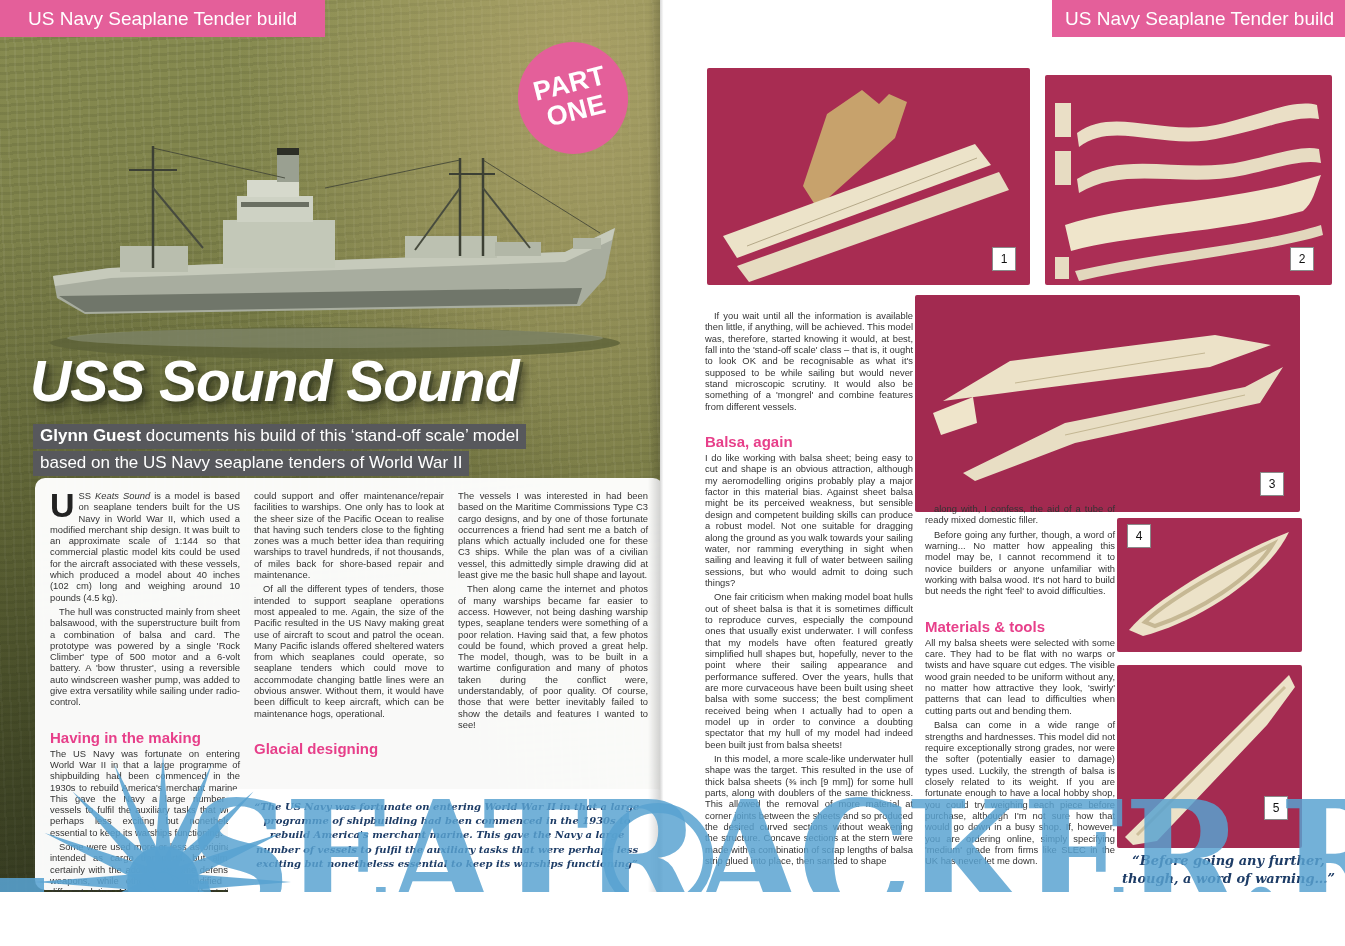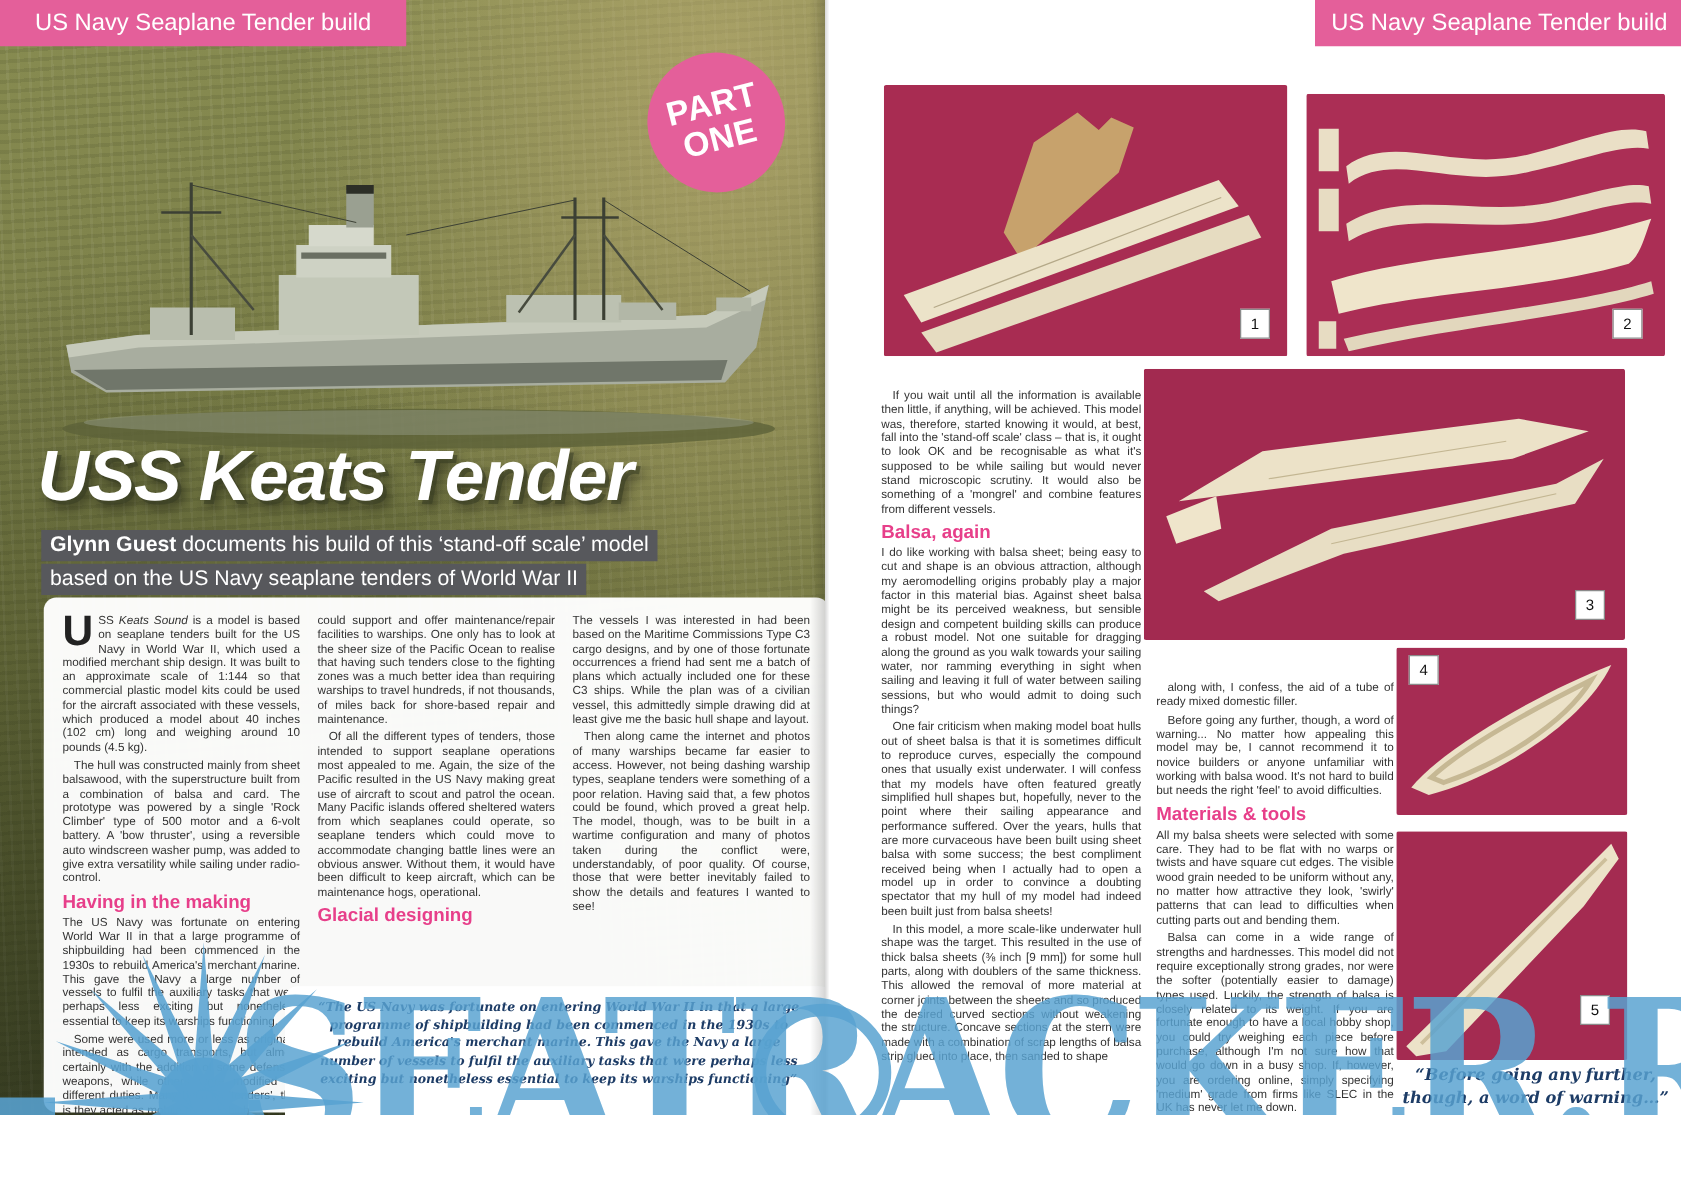--- a/index.html
+++ b/index.html
@@ -28,21 +28,21 @@
           text-shadow:3px 3px 0 rgba(55,60,35,.55), 5px 6px 9px rgba(0,0,0,.45);}
   .byline{position:absolute;left:33px;top:424px;font-size:17px;color:#fff;line-height:1.3;}
   .byline span.bg{background:#57585c;padding:1px 7px 2px 7px;display:inline-block;margin-bottom:2px;}
   .byline b{font-weight:bold;}
   .panel{position:absolute;left:35px;top:478px;width:628px;height:412px;background:rgba(255,255,255,.97);
          border-radius:10px;padding:12px 15px;box-sizing:border-box;display:flex;gap:14px;}
   .col{flex:1 1 0;font-size:9.4px;line-height:11.3px;color:#333;text-align:justify;}
   .para{margin:0 0 3px 0;text-indent:9px;}
   .col .para:first-child{text-indent:0;}
   .col .custom-first + .para{text-indent:9px;}
-  .sec-heading{margin:6px 0 2px 0;color:#e73f8a;font-size:15px;line-height:16px;font-weight:bold;text-align:left;text-indent:0;}
+  .sec-heading{margin:22px 0 2px 0;color:#e73f8a;font-size:15px;line-height:16px;font-weight:bold;text-align:left;text-indent:0;}
   .sec-heading + .para{text-indent:0;}
   .custom-first{margin:0 0 3px 0;}
   .dropcap{float:left;font-size:34px;line-height:27px;font-weight:bold;color:#222;padding:2px 4px 0 0;}
   .pull-quote{position:absolute;left:228px;top:789px;width:438px;min-height:112px;background:#fff;
          border-radius:10px;padding:11px 20px;box-sizing:border-box;text-align:center;
          font-family:"DejaVu Serif",serif;font-style:italic;font-weight:bold;font-size:10px;
          line-height:1.42;color:#1d3c66;}
   
   .page-right{position:absolute;left:660px;top:0;width:685px;height:946px;background:#fff;}
   .banner-right-pos{position:absolute;left:392px;top:0;width:293px;padding-left:13px;box-sizing:border-box;}
@@ -111,21 +111,21 @@
 
     <div class="banner banner-left">
       <span>US Navy Seaplane Tender build</span>
     </div>
 
     <div class="part-badge">
       <span>PART</span>
       <span>ONE</span>
     </div>
 
-    <div class="article-title">USS Keats Tender</div>
+    <div class="article-title">USS Sound Sound</div>
 
     <div class="byline">
       <span class="bg"><b>Glynn Guest</b><span> documents his build of this ‘stand-off scale’ model</span></span><br>
       <span class="bg">based on the US Navy seaplane tenders of World War II</span>
     </div>
 
     <div class="panel">
       <div class="col">
         <p class="custom-first"><span class="dropcap">U</span><span>SS </span><i>Keats Sound</i><span> is a model is based on seaplane tenders built for the US Navy in World War II, which used a modified merchant ship design. It was built to an approximate scale of 1:144 so that commercial plastic model kits could be used for the aircraft associated with these vessels, which produced a model about 40 inches (102 cm) long and weighing around 10 pounds (4.5 kg).</span></p>
         <p class="para">The hull was constructed mainly from sheet balsawood, with the superstructure built from a combination of balsa and card. The prototype was powered by a single 'Rock Climber' type of 500 motor and a 6-volt battery. A 'bow thruster', using a reversible auto windscreen washer pump, was added to give extra versatility while sailing under radio-control.</p>
@@ -211,21 +211,21 @@
       <div class="photo-num" style="right:14px;bottom:28px;">5</div>
     </div>
 
     <div class="rcol" style="left:45px;top:310px;width:208px;">
       <p class="para">If you wait until all the information is available then little, if anything, will be achieved. This model was, therefore, started knowing it would, at best, fall into the 'stand-off scale' class – that is, it ought to look OK and be recognisable as what it's supposed to be while sailing but would never stand microscopic scrutiny. It would also be something of a 'mongrel' and combine features from different vessels.</p>
         <h3 class="sec-heading">Balsa, again</h3>
         <p class="para">I do like working with balsa sheet; being easy to cut and shape is an obvious attraction, although my aeromodelling origins probably play a major factor in this material bias. Against sheet balsa might be its perceived weakness, but sensible design and competent building skills can produce a robust model. Not one suitable for dragging along the ground as you walk towards your sailing water, nor ramming everything in sight when sailing and leaving it full of water between sailing sessions, but who would admit to doing such things?</p>
         <p class="para">One fair criticism when making model boat hulls out of sheet balsa is that it is sometimes difficult to reproduce curves, especially the compound ones that usually exist underwater. I will confess that my models have often featured greatly simplified hull shapes but, hopefully, never to the point where their sailing appearance and performance suffered. Over the years, hulls that are more curvaceous have been built using sheet balsa with some success; the best compliment received being when I actually had to open a model up in order to convince a doubting spectator that my hull of my model had indeed been built just from balsa sheets!</p>
         <p class="para">In this model, a more scale-like underwater hull shape was the target. This resulted in the use of thick balsa sheets (⅜ inch [9 mm]) for some hull parts, along with doublers of the same thickness. This allowed the removal of more material at corner joints between the sheets and so produced the desired curved sections without weakening the structure. Concave sections at the stern were made with a combination of scrap lengths of balsa strip glued into place, then sanded to shape</p>
     </div>
-    <div class="rcol" style="left:265px;top:544px;width:190px;">
+    <div class="rcol" style="left:265px;top:503px;width:190px;">
       <p class="para">along with, I confess, the aid of a tube of ready mixed domestic filler.</p>
         <p class="para">Before going any further, though, a word of warning... No matter how appealing this model may be, I cannot recommend it to novice builders or anyone unfamiliar with working with balsa wood. It's not hard to build but needs the right 'feel' to avoid difficulties.</p>
         <h3 class="sec-heading">Materials &amp; tools</h3>
         <p class="para">All my balsa sheets were selected with some care. They had to be flat with no warps or twists and have square cut edges. The visible wood grain needed to be uniform without any, no matter how attractive they look, 'swirly' patterns that can lead to difficulties when cutting parts out and bending them.</p>
         <p class="para">Balsa can come in a wide range of strengths and hardnesses. This model did not require exceptionally strong grades, nor were the softer (potentially easier to damage) types used. Luckily, the strength of balsa is closely related to its weight. If you are fortunate enough to have a local hobby shop, you could try weighing each piece before purchase, although I'm not sure how that would go down in a busy shop. If, however, you are ordering online, simply specifying 'medium' grade from firms like SLEC in the UK has never let me down.</p>
     </div>
 
     <div class="side-quote">“Before going any further, though, a word of warning…”</div>
 
     <div class="footer">

